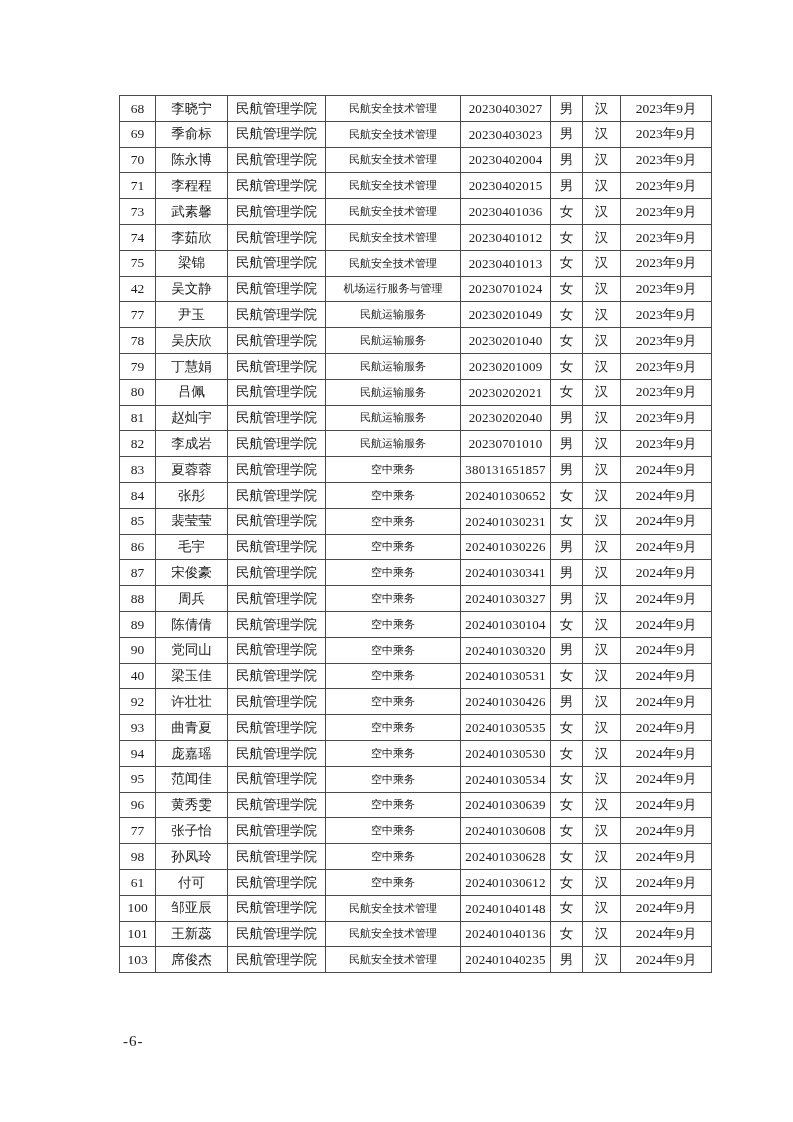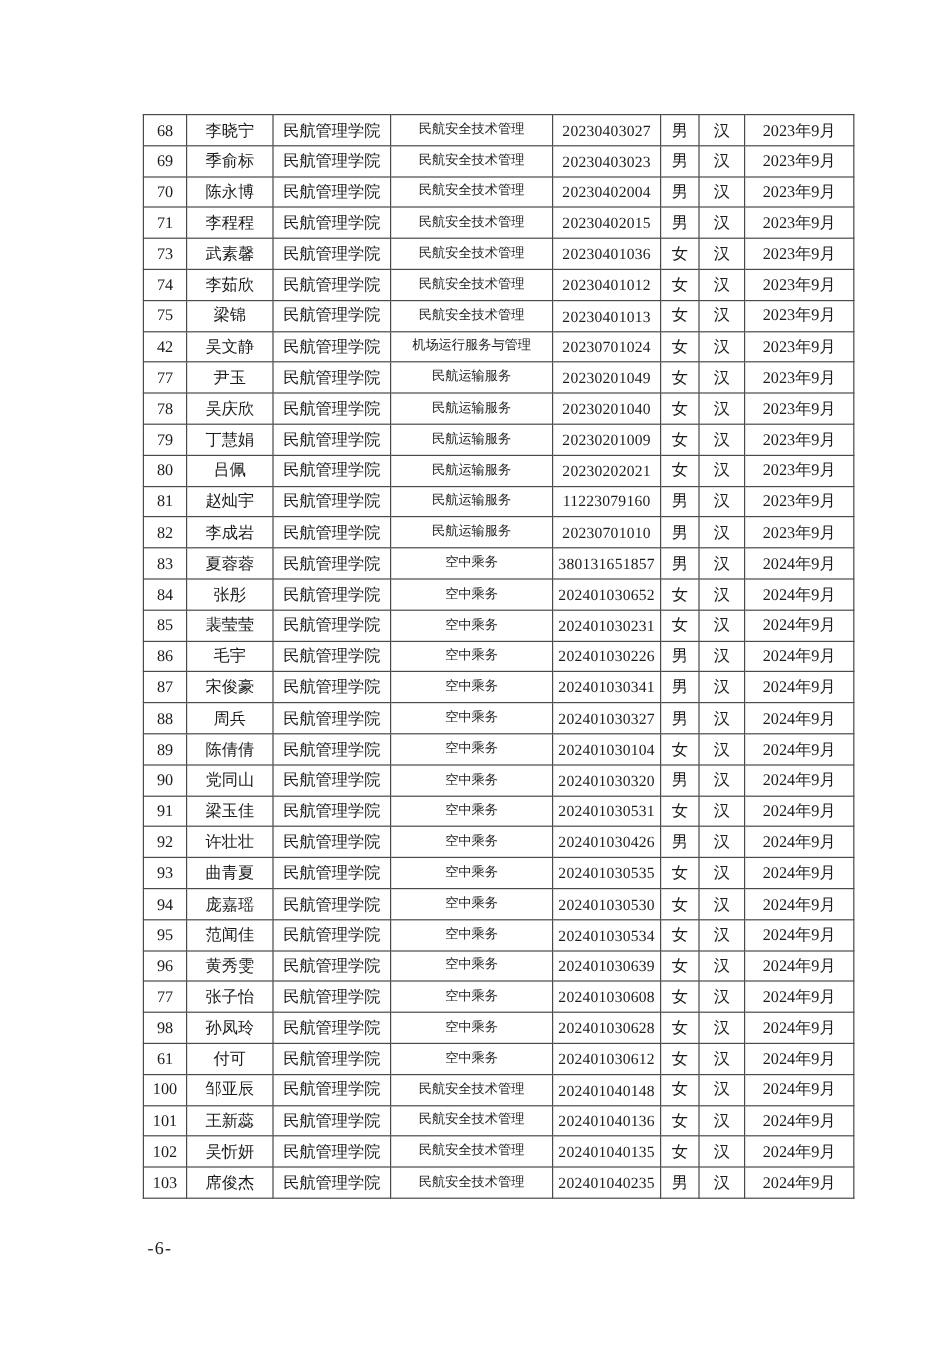--- a/index.html
+++ b/index.html
@@ -187,21 +187,21 @@
           <td class="col-student-id">20230202021</td>
           <td class="col-gender">女</td>
           <td class="col-ethnicity">汉</td>
           <td class="col-enrollment-date">2023年9月</td>
         </tr>
         <tr>
           <td class="col-row-number">81</td>
           <td class="col-student-name">赵灿宇</td>
           <td class="col-college">民航管理学院</td>
           <td class="col-major">民航运输服务</td>
-          <td class="col-student-id">11223079160</td>
+          <td class="col-student-id">20230202040</td>
           <td class="col-gender">男</td>
           <td class="col-ethnicity">汉</td>
           <td class="col-enrollment-date">2023年9月</td>
         </tr>
         <tr>
           <td class="col-row-number">82</td>
           <td class="col-student-name">李成岩</td>
           <td class="col-college">民航管理学院</td>
           <td class="col-major">民航运输服务</td>
           <td class="col-student-id">20230701010</td>
@@ -283,21 +283,21 @@
           <td class="col-row-number">90</td>
           <td class="col-student-name">党同山</td>
           <td class="col-college">民航管理学院</td>
           <td class="col-major">空中乘务</td>
           <td class="col-student-id">202401030320</td>
           <td class="col-gender">男</td>
           <td class="col-ethnicity">汉</td>
           <td class="col-enrollment-date">2024年9月</td>
         </tr>
         <tr>
-          <td class="col-row-number">91</td>
+          <td class="col-row-number">40</td>
           <td class="col-student-name">梁玉佳</td>
           <td class="col-college">民航管理学院</td>
           <td class="col-major">空中乘务</td>
           <td class="col-student-id">202401030531</td>
           <td class="col-gender">女</td>
           <td class="col-ethnicity">汉</td>
           <td class="col-enrollment-date">2024年9月</td>
         </tr>
         <tr>
           <td class="col-row-number">92</td>
@@ -388,30 +388,20 @@
           <td class="col-gender">女</td>
           <td class="col-ethnicity">汉</td>
           <td class="col-enrollment-date">2024年9月</td>
         </tr>
         <tr>
           <td class="col-row-number">101</td>
           <td class="col-student-name">王新蕊</td>
           <td class="col-college">民航管理学院</td>
           <td class="col-major">民航安全技术管理</td>
           <td class="col-student-id">202401040136</td>
-          <td class="col-gender">女</td>
-          <td class="col-ethnicity">汉</td>
-          <td class="col-enrollment-date">2024年9月</td>
-        </tr>
-        <tr>
-          <td class="col-row-number">102</td>
-          <td class="col-student-name">吴忻妍</td>
-          <td class="col-college">民航管理学院</td>
-          <td class="col-major">民航安全技术管理</td>
-          <td class="col-student-id">202401040135</td>
           <td class="col-gender">女</td>
           <td class="col-ethnicity">汉</td>
           <td class="col-enrollment-date">2024年9月</td>
         </tr>
         <tr>
           <td class="col-row-number">103</td>
           <td class="col-student-name">席俊杰</td>
           <td class="col-college">民航管理学院</td>
           <td class="col-major">民航安全技术管理</td>
           <td class="col-student-id">202401040235</td>

